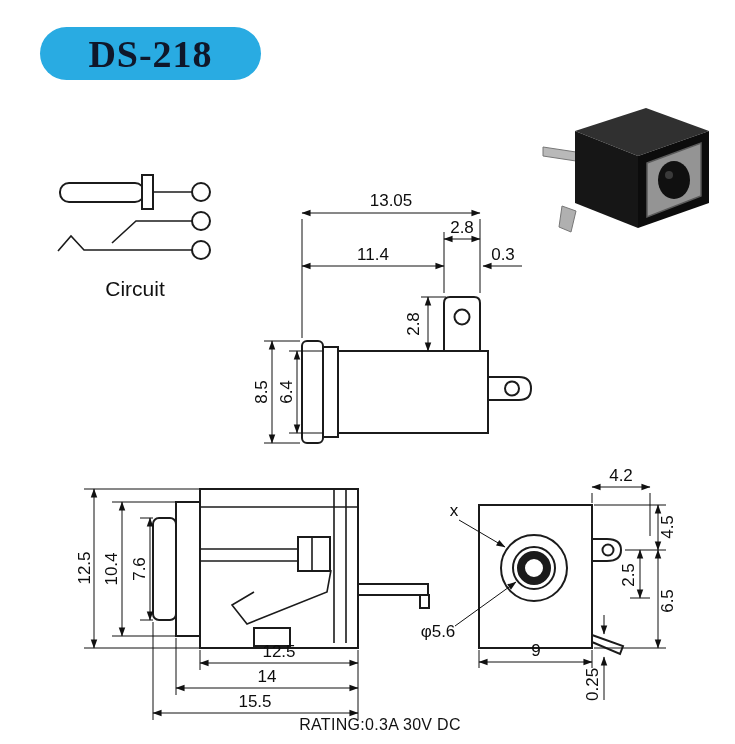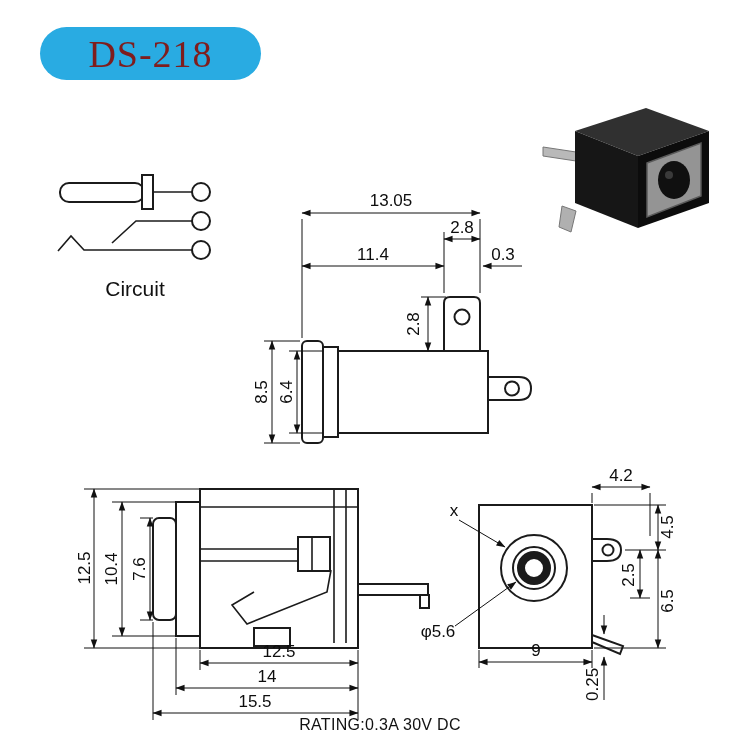--- a/index.html
+++ b/index.html
@@ -1,21 +1,21 @@
 <!DOCTYPE html>
 <html><head>
 <meta charset="utf-8">
 <style>
   * { margin:0; padding:0; box-sizing:border-box; }
   html,body { background:#ffffff; font-family:"Liberation Sans", sans-serif; }
   .stage { position:relative; width:735px; height:744px; background:#ffffff; overflow:hidden; }
   .badge { position:absolute; left:40px; top:27px; width:221px; height:53px;
            background:#29abe2; border-radius:27px; display:flex; align-items:center; justify-content:center; }
-  .badge-text { font-family:"Liberation Serif", serif; font-weight:normal; font-size:38px;
-                color:#7f1d1d; letter-spacing:1px; }
+  .badge-text { font-family:"Liberation Serif", serif; font-weight:bold; font-size:38px;
+                color:#0f172a; letter-spacing:1px; }
   .rating { position:absolute; top:716px; left:0; width:760px; text-align:center;
             font-size:16px; color:#111; font-weight:500; letter-spacing:0.3px; }
   svg.drawing { position:absolute; left:0; top:0; }
   .outline { fill:#ffffff; stroke:#1b1b1b; stroke-width:2; }
   .inner { fill:none; stroke:#1b1b1b; stroke-width:1.6; }
   .dimline { stroke:#111111; stroke-width:1; fill:none; }
   .extline { stroke:#111111; stroke-width:1; fill:none; }
   .dim-label { font-family:"Liberation Sans", sans-serif; font-size:17px; fill:#0d0d0d; }
   .circuit-label { font-family:"Liberation Sans", sans-serif; font-size:21px; fill:#111; }
 </style>

